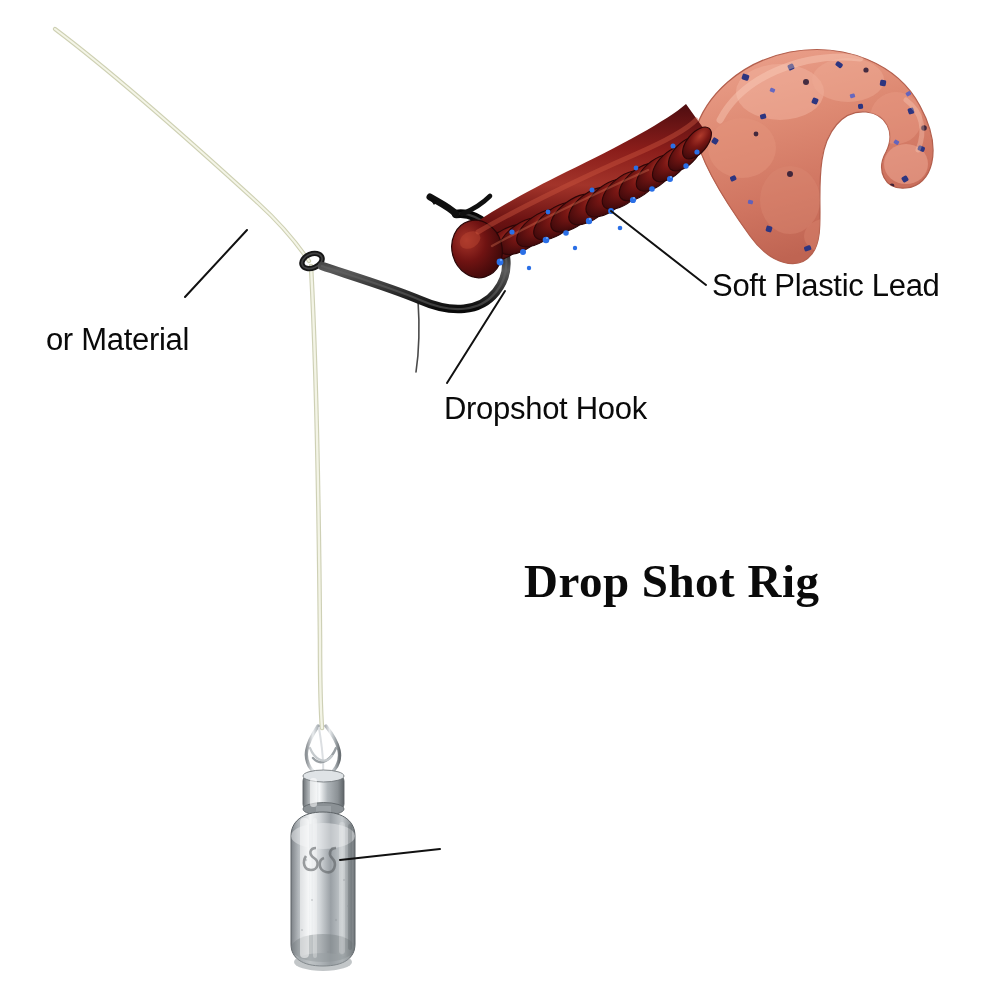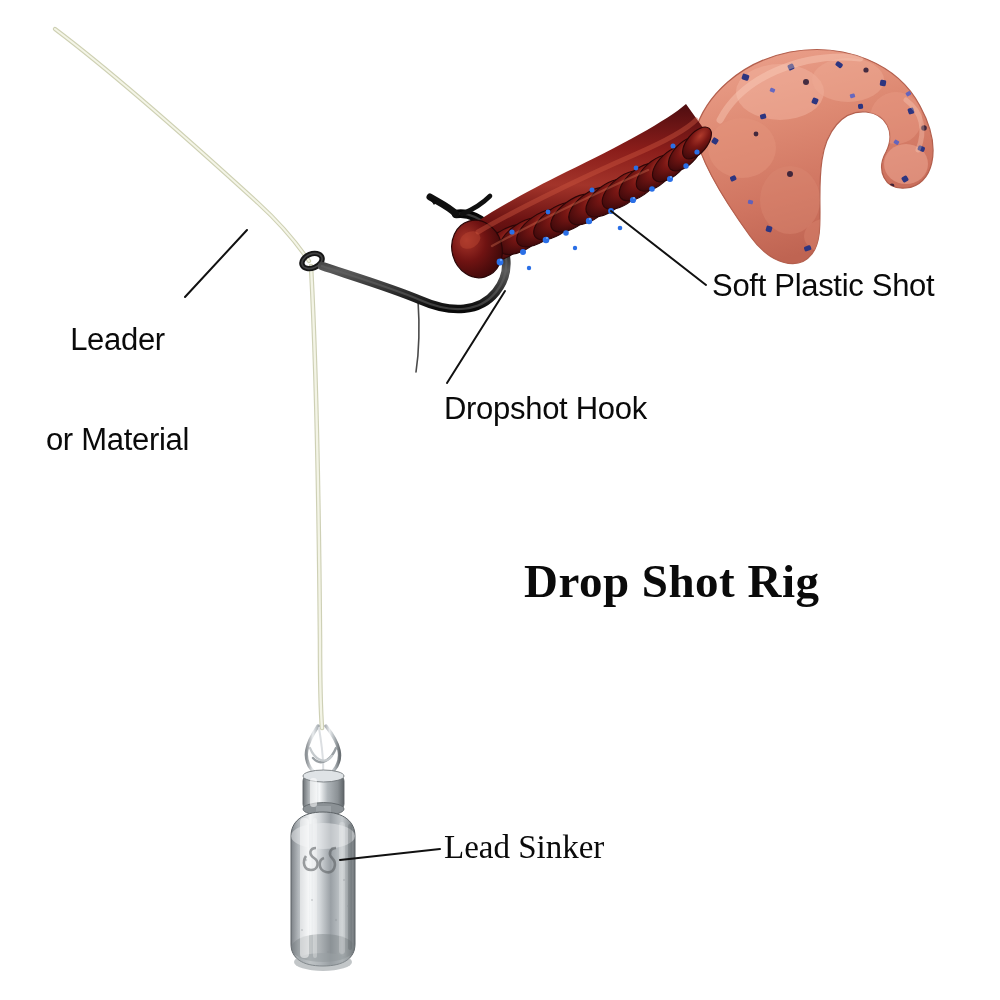--- a/index.html
+++ b/index.html
@@ -372,25 +372,23 @@
 
     <g stroke="#111111" stroke-width="2" fill="none" stroke-linecap="round">
       <line x1="185" y1="297" x2="247" y2="230"></line>
       <line x1="447" y1="383" x2="505" y2="291"></line>
       <line x1="706" y1="285" x2="611" y2="211"></line>
       <line x1="440" y1="849" x2="340" y2="860"></line>
     </g>
   </svg>
 
   <div class="label-text label-sans" id="leader-label" style="left:20px; top:256px; width:195px;">
-    <div>Leader</div>
     <div>or Material</div>
   </div>
 
   <div class="label-text label-sans" style="left:444px; top:392px;">Dropshot Hook</div>
 
-  <div class="label-text label-sans" style="left:712px; top:269px;">Soft Plastic Shot</div>
-
-  <div class="label-text label-serif" style="left:444px; top:830px;">Lead Sinker</div>
+  <div class="label-text label-sans" style="left:712px; top:269px;">Soft Plastic Lead</div>
+
 
   <div id="title-text" style="left:524px; top:554px;">Drop Shot Rig</div>
 
 </div>
 
 </body></html>

